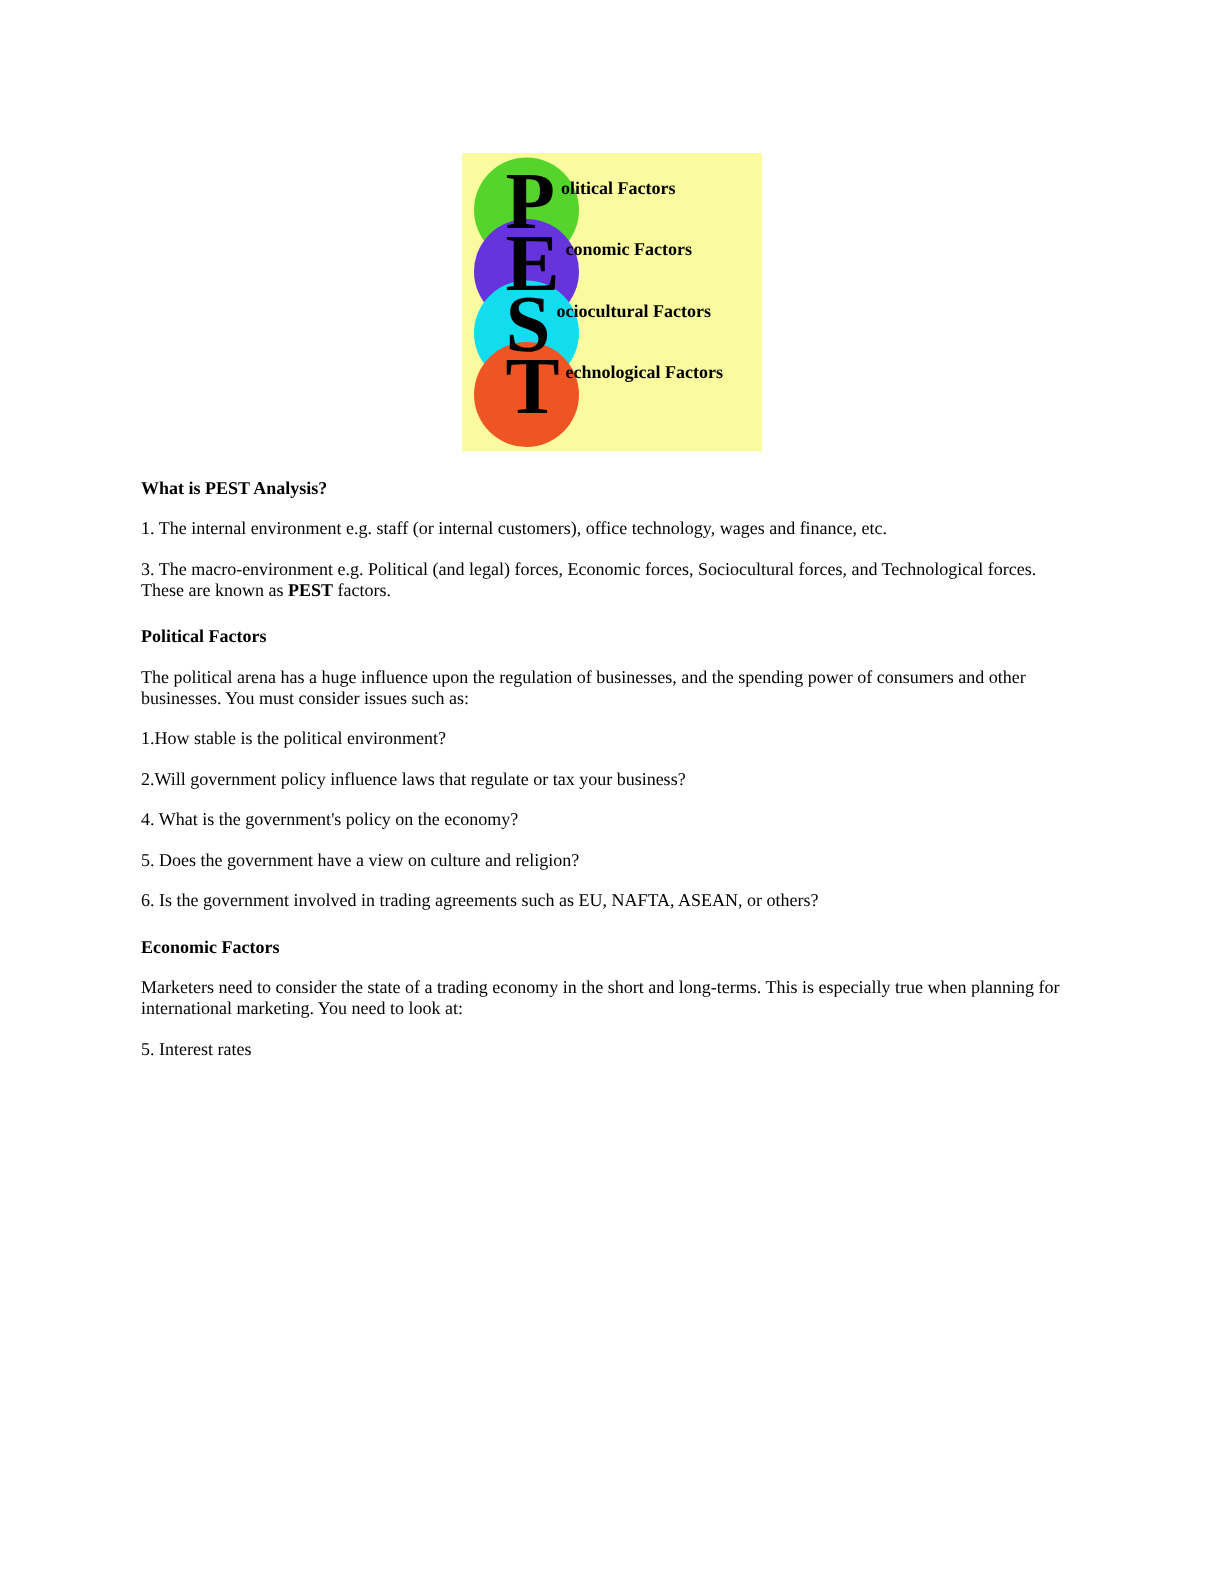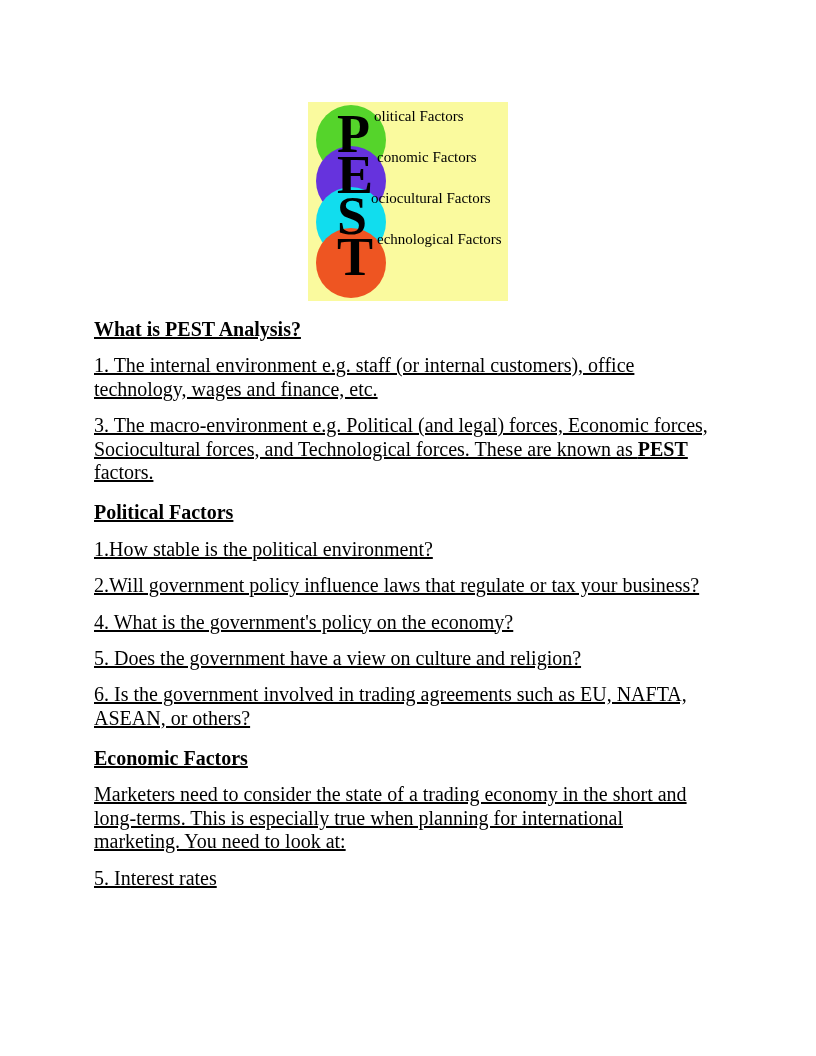--- a/index.html
+++ b/index.html
@@ -34,32 +34,31 @@
     display:flex;gap:4px;align-items:flex-start;
   }
   .row-p{top:5px;}
   .row-e{top:46px;}
   .row-s{top:87px;}
   .row-t{top:128px;}
   .big-letter{
     font-size:54px;line-height:1;font-weight:bold;color:#000;
   }
   .pest-label{
-    font-size:15px;font-weight:normal;margin-top:1px;white-space:nowrap;color:#000;
+    font-size:12px;font-weight:bold;margin-top:11px;white-space:nowrap;color:#000;
   }
   
   .content{
     width:620px;
     margin-left:94px;
   }
   .content p{
     margin:13px 0;
-    font-size:20px;
+    font-size:12px;
     line-height:1.17;
-    text-decoration:underline;
   }
   .content p.h{
     font-weight:bold;
     margin-top:17px;
   }
 </style>
 </head>
 <body>
 
 <div class="page">
@@ -87,20 +86,21 @@
       <span class="pest-label">echnological Factors</span>
     </div>
   </div>
 
   <div class="content">
     <p class="h">What is PEST Analysis?</p>
     <p>1. The internal environment e.g. staff (or internal customers), office technology, wages and finance, etc.</p>
     <p><span>3. The macro-environment e.g. Political (and legal) forces, Economic forces, Sociocultural forces, and Technological forces. These are known as </span><b>PEST</b><span> factors.</span></p>
 
     <p class="h">Political Factors</p>
+    <p>The political arena has a huge influence upon the regulation of businesses, and the spending power of consumers and other businesses. You must consider issues such as:</p>
     <p>1.How stable is the political environment?</p>
     <p>2.Will government policy influence laws that regulate or tax your business?</p>
     <p>4. What is the government's policy on the economy?</p>
     <p>5. Does the government have a view on culture and religion?</p>
     <p>6. Is the government involved in trading agreements such as EU, NAFTA, ASEAN, or others?</p>
 
     <p class="h">Economic Factors</p>
     <p>Marketers need to consider the state of a trading economy in the short and long-terms. This is especially true when planning for international marketing. You need to look at:</p>
     <p>5. Interest rates</p>
   </div>

